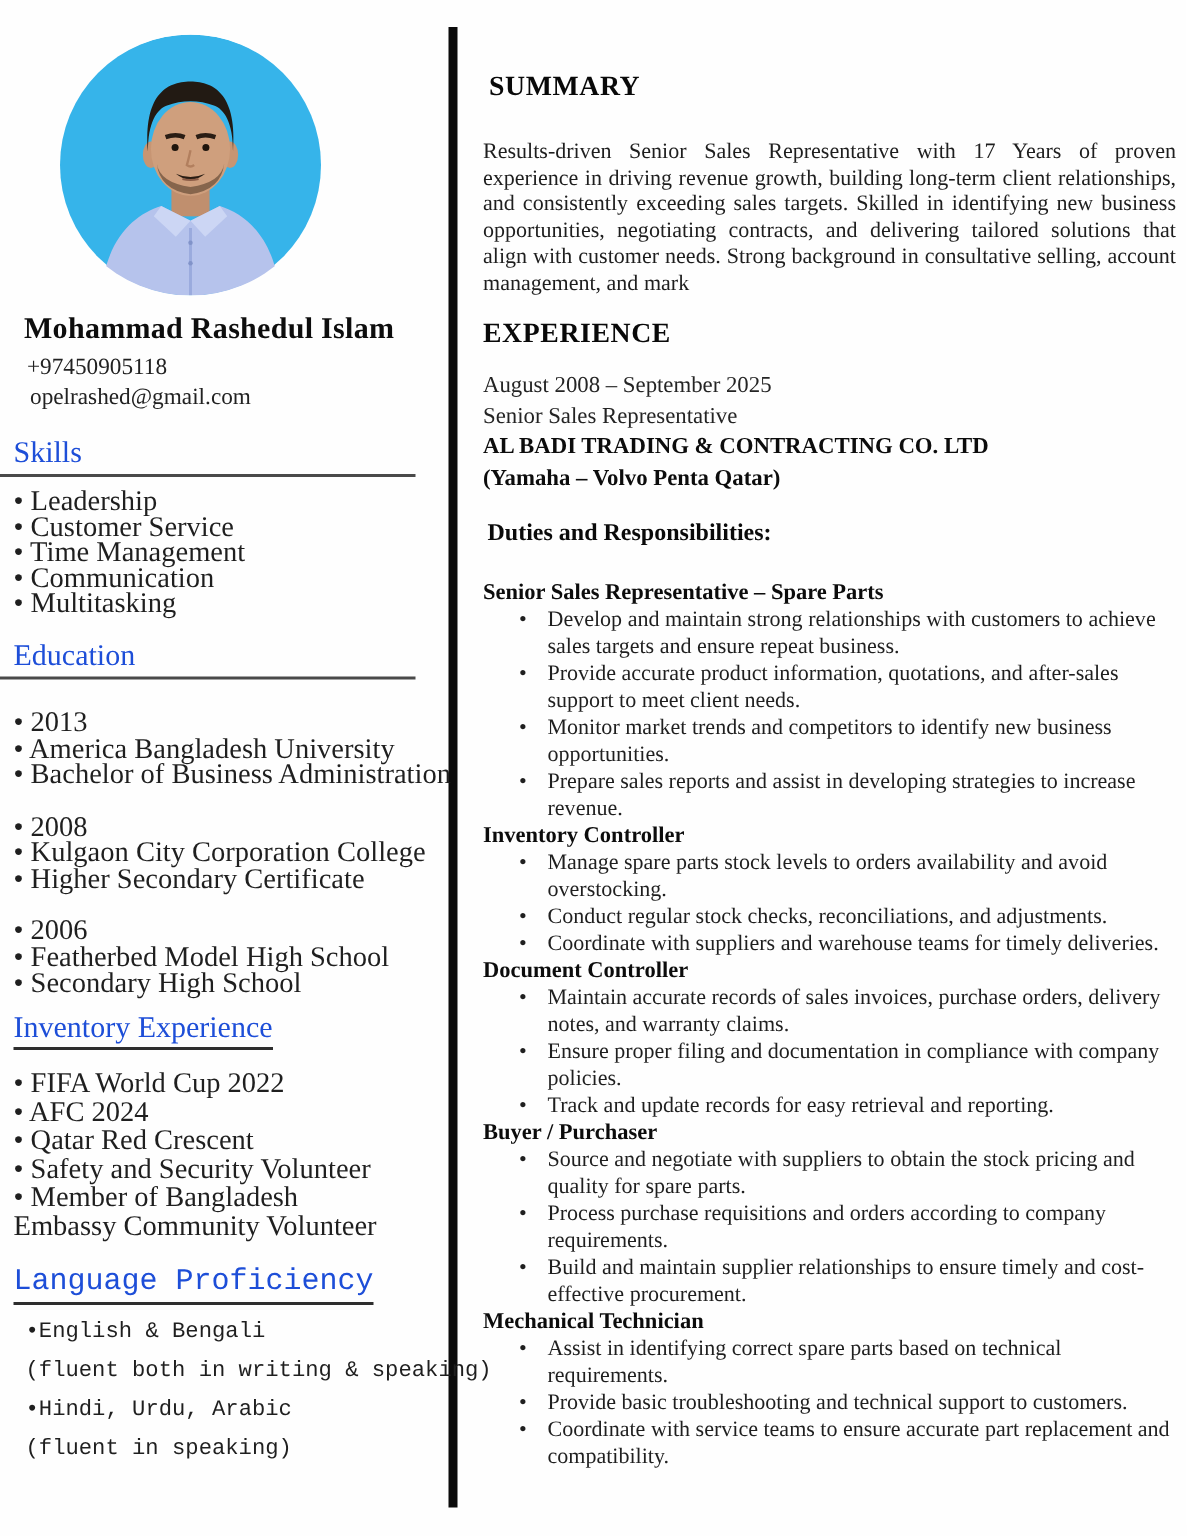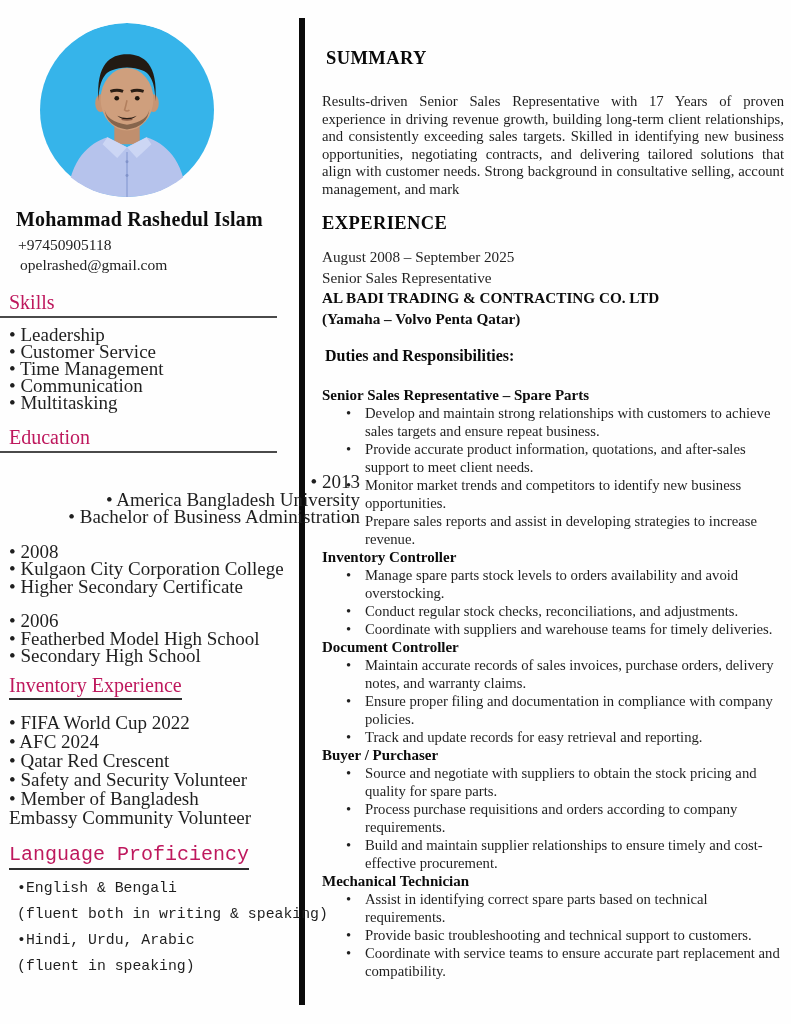--- a/index.html
+++ b/index.html
@@ -27,36 +27,36 @@
     overflow:hidden; margin:23px 0 0 38px;
   }
   .photo svg { display:block; width:100%; height:100%; }
 
   .name { font-size:20px; font-weight:bold; color:#0d0d0d; margin:11px 0 0 16px; letter-spacing:0.2px; }
   .contact { font-size:15.5px; color:#222; }
   .phone { margin:5px 0 0 18px; }
   .email { margin:2px 0 0 20px; }
 
   .side-heading {
-    font-size:20px; font-weight:normal; color:#be185d;
+    font-size:20px; font-weight:normal; color:#1d4ed8;
     margin-left:9px; line-height:22px;
   }
   .rule-wrap {
     width:277px; border-bottom:2.5px solid #4a4a4a; padding-bottom:3px;
   }
   .text-rule { display:inline-block; border-bottom:2px solid #2e2e2e; padding-bottom:2px; }
 
   .skills-section  { margin-top:17px; }
   .side-list { list-style:none; margin:8px 0 0 9px; font-size:19px; line-height:17px; color:#1f1f1f; }
   .side-list li::before { content:"• "; }
 
   .education-section { margin-top:15px; }
   .edu-group { line-height:17.5px; }
   .edu-group + .edu-group { margin-top:17px; }
-  .education-section .edu-group:first-of-type { margin-top:20px;text-align:right; }
+  .education-section .edu-group:first-of-type { margin-top:20px; }
 
   .volunteer-section { margin-top:9px; }
   .vol-list { line-height:19px; width:256px; margin-top:13px; }
 
   .languages-section { margin-top:17px;font-family:Liberation Mono, monospace; }
   .lang-block { margin:9px 0 0 17px; font-size:14.8px; line-height:18px; color:#1f1f1f; }
   .lang-line { margin-bottom:8px; }
   .lang-line.bulleted::before { content:"•"; }
 
   

